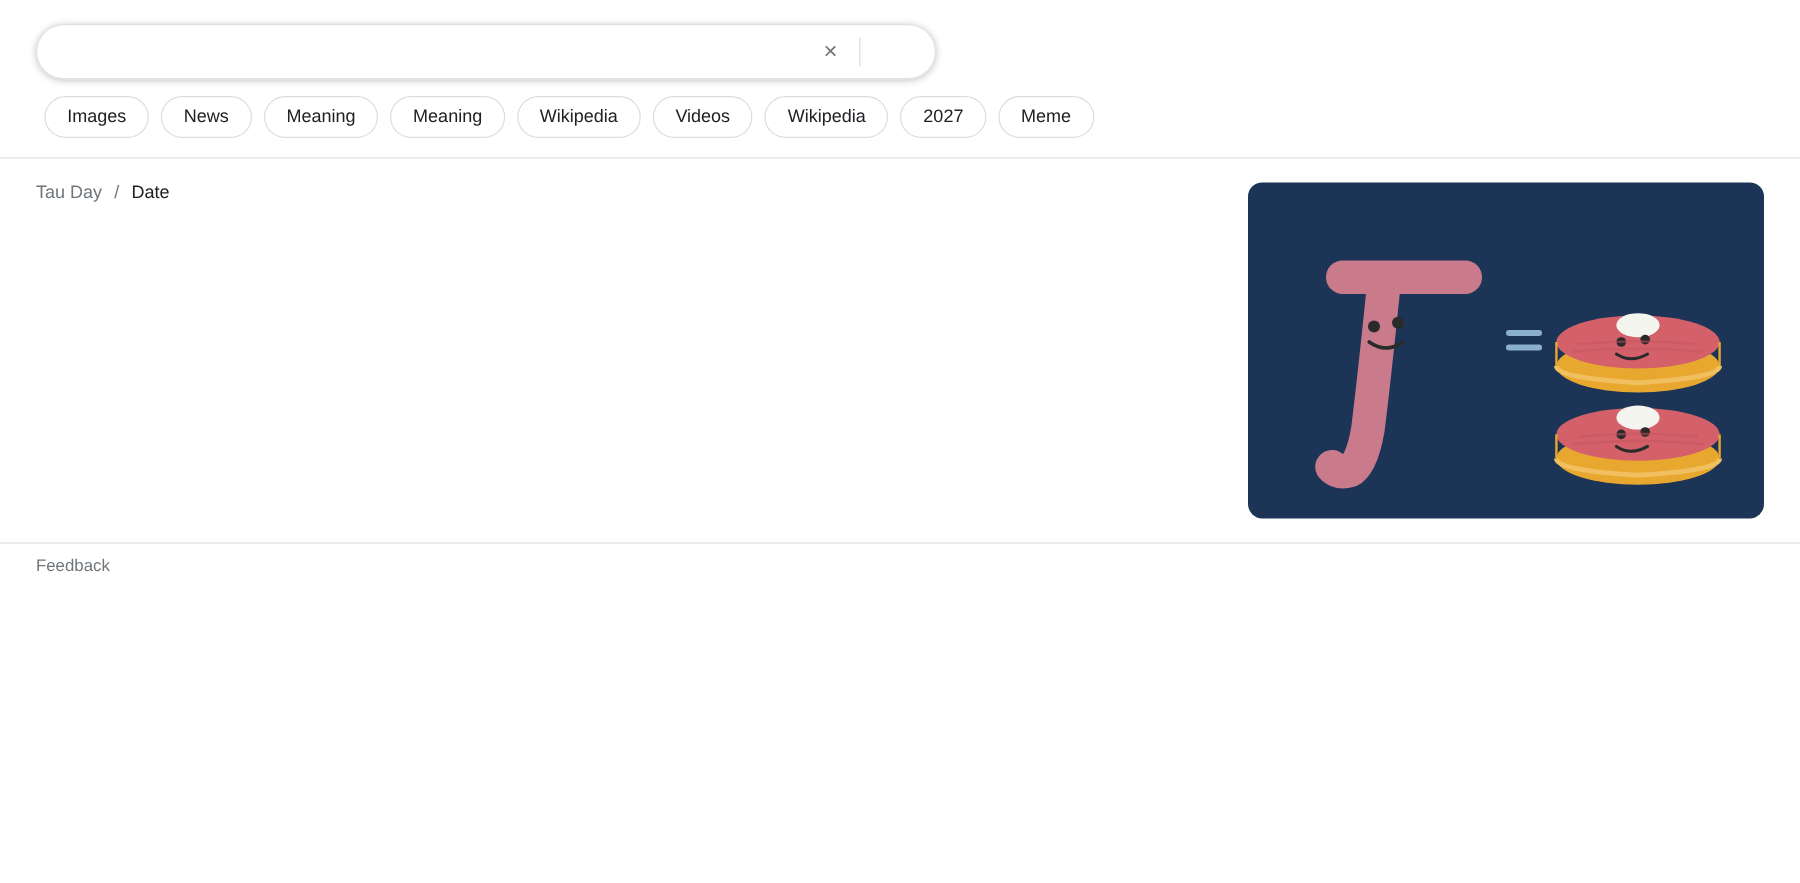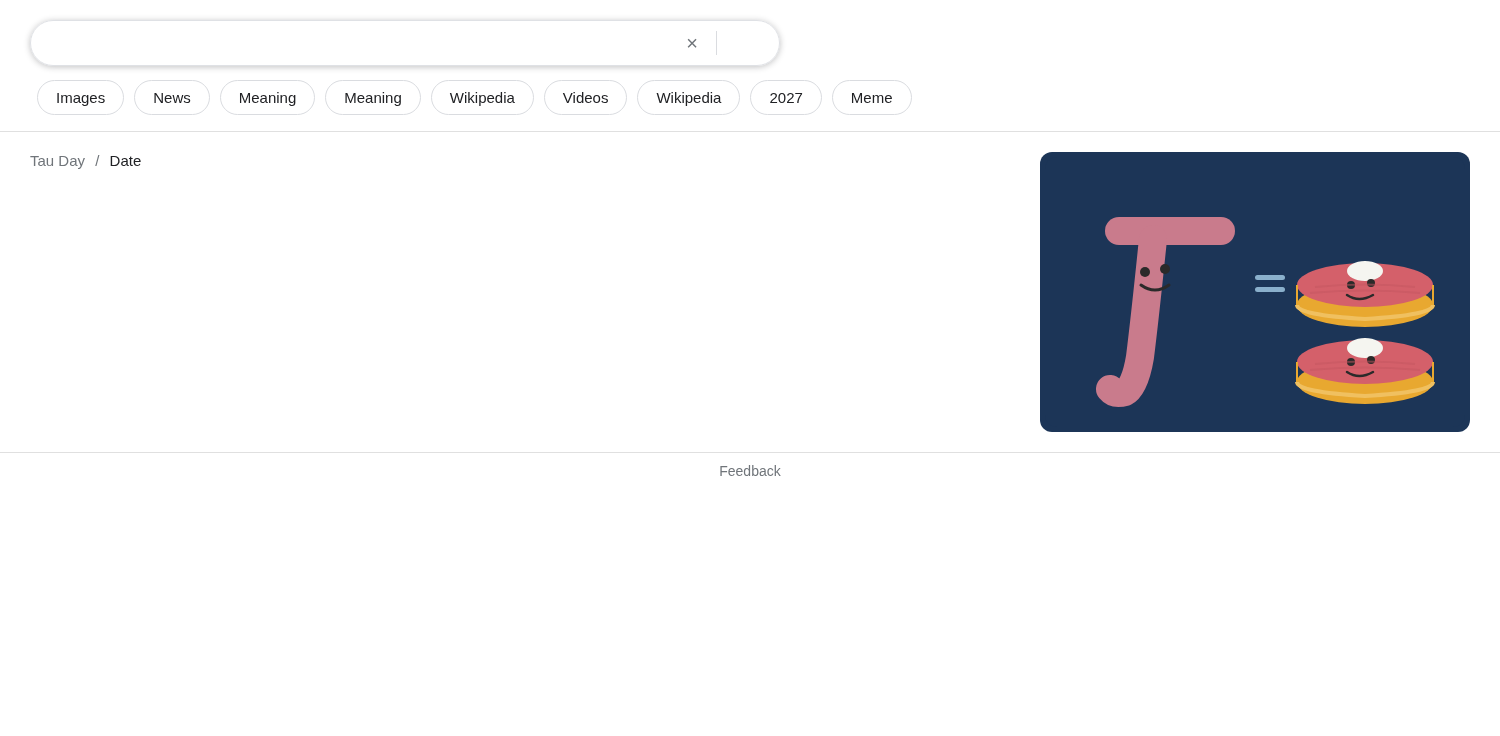--- a/index.html
+++ b/index.html
@@ -145,21 +145,21 @@
     .tau-illustration {
       width: 100%;
       height: 100%;
       display: flex;
       align-items: center;
       justify-content: center;
     }
 
     .feedback-area {
       display: flex;
-      justify-content: center;
+      justify-content: flex-start;
       padding: 10px 30px;
     }
 
     .feedback-link {
       font-size: 14px;
       color: #70757a;
       cursor: pointer;
       text-decoration: none;
     }
 

